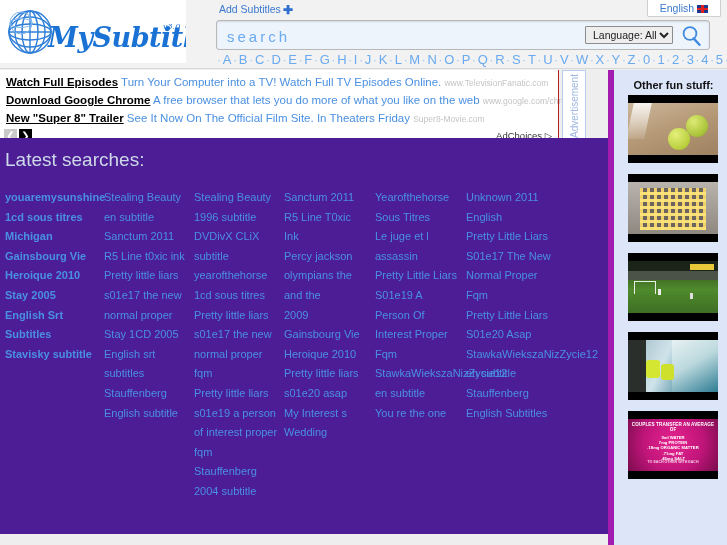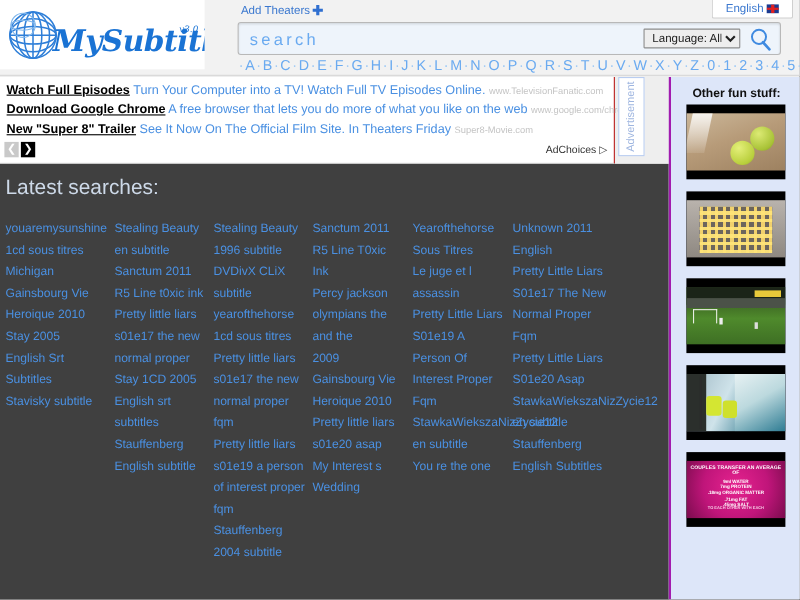--- a/index.html
+++ b/index.html
@@ -247,23 +247,23 @@
     left: 50%; top: 50%;
     transform: translate(-50%,-50%) rotate(-90deg);
     white-space: nowrap;
     font-size: 10px;
     color: #9fb6e0;
   }
 
   
   .main {
     position: absolute;
-    left: 0; top: 149px;
+    left: 0; top: 138px;
     width: 608px; height: 396px;
-    background: #404040;
+    background: #4c1d95;
   }
   .latest-title {
     position: absolute;
     left: 5px; top: 11px;
     font-size: 19px;
     color: #cdd9e8;
     font-family: "Liberation Sans", sans-serif;
   }
   .cols {
     position: absolute;
@@ -282,21 +282,21 @@
     white-space: nowrap;
     cursor: pointer;
   }
 
   
   .sidebar {
     position: absolute;
     left: 608px; top: 70px;
     width: 119px; height: 475px;
     background: #dde6f9;
-    border-left: 2px solid #a21caf;
+    border-left: 6px solid #a21caf;
     box-sizing: border-box;
   }
   .sidebar-title {
     position: absolute;
     left: 0; top: 9px;
     width: 119px;
     text-align: center;
     font-size: 11px;
     font-weight: bold;
     color: #111111;
@@ -407,21 +407,21 @@
         <g fill="none" stroke="#7fb6ec" stroke-width="1">
           <circle cx="17" cy="17" r="11"></circle>
           <ellipse cx="17" cy="17" rx="11" ry="4.5"></ellipse>
         </g>
       </svg>
       <div class="logo-text">MySubtitles</div>
       <div class="logo-ver">v3.0</div>
     </div>
 
     <div class="add-subs">
-      <span>Add Theaters</span><span class="plus-ico">✚</span>
+      <span>Add Subtitles</span><span class="plus-ico">✚</span>
     </div>
 
     <div class="lang-btn">
       <span>English</span><span class="flag"></span>
     </div>
 
     <div class="search-wrap">
       <input class="search-input" type="text" value="search" style="">
       <select class="lang-select">
         <option>Language: All</option>
@@ -462,21 +462,21 @@
     </div>
   </div>
 
   <div class="adv-box">
     <div class="adv-text">Advertisement</div>
   </div>
 
   <div class="main">
     <div class="latest-title">Latest searches:</div>
     <div class="cols" id="cols">
-        <div class="col" style="left: 5px; width: 105px;">
+        <div class="col" style="left: 5px; width: 105px; font-weight: bold;">
           <div class="term">youaremysunshine</div>
           <div class="term">1cd sous titres</div>
           <div class="term">Michigan</div>
           <div class="term">Gainsbourg Vie</div>
           <div class="term">Heroique 2010</div>
           <div class="term">Stay 2005</div>
           <div class="term">English Srt</div>
           <div class="term">Subtitles</div>
           <div class="term">Stavisky subtitle</div>
         </div>

